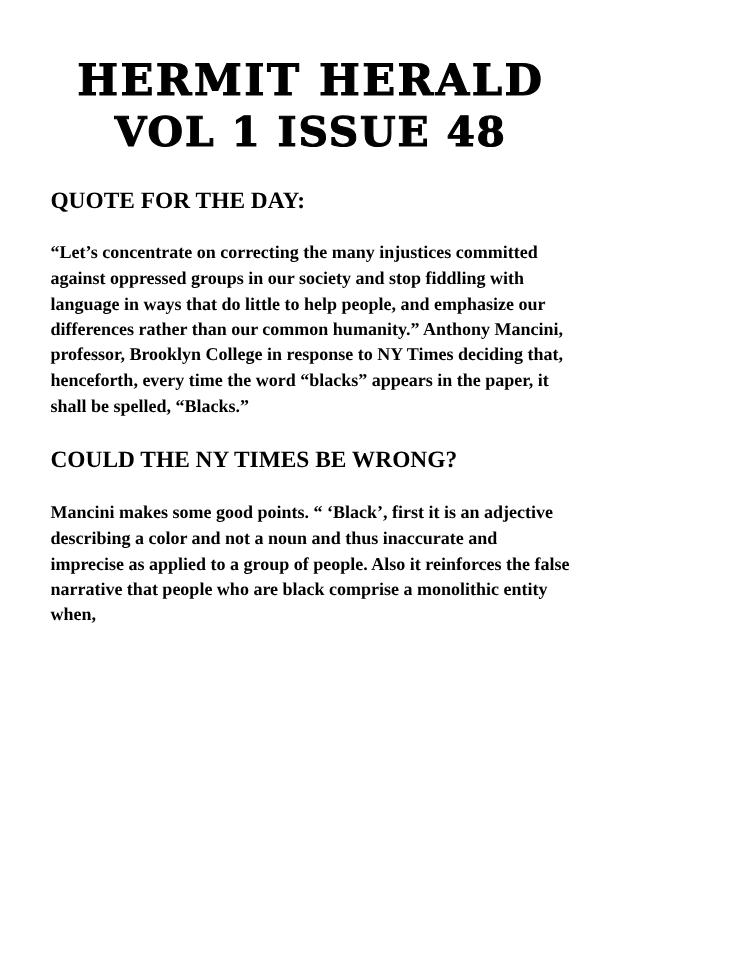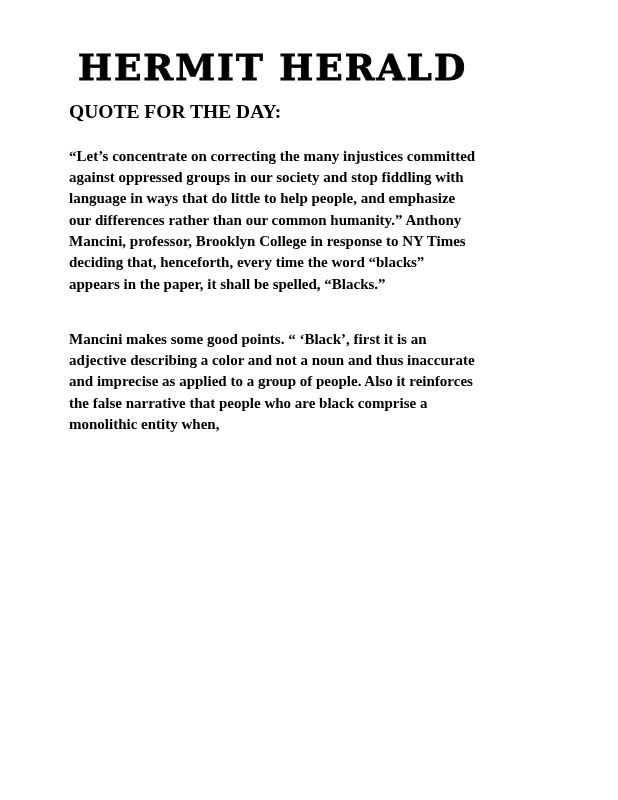--- a/index.html
+++ b/index.html
@@ -11,21 +11,21 @@
     width: 618px;
     height: 800px;
     font-family: "Liberation Serif", serif;
     color: #000000;
     overflow: hidden;
   }
   .page {
     width: 550px;
     height: 800px;
     box-sizing: border-box;
-    padding: 44px 74px 0 69px;
+    padding: 44px 74px 0 42px;
     background: #ffffff;
     position: relative;
   }
   .masthead {
     text-align: center;
   }
   .masthead-line {
     font-family: "DejaVu Serif", serif;
     font-weight: bold;
     font-size: 35px;
@@ -33,21 +33,21 @@
     line-height: 1.28;
     color: #000000;
     white-space: nowrap;
     -webkit-text-stroke: 0.9px #000;
   }
   .masthead-line.l1 { font-size: 36px; letter-spacing: 2px; }
   .masthead-line.l2 { font-size: 34px; letter-spacing: 1.5px; }
   .masthead-line.l3 { font-size: 34px; letter-spacing: 1px; }
 
   .body-area {
-    margin-top: 8px;
+    margin-top: 20px;
   }
   .heading {
     font-family: "Liberation Serif", serif;
     font-weight: bold;
     font-size: 19.5px;
     line-height: 1.42;
     margin: 0 0 6px 0;
   }
   .para {
     font-family: "Liberation Serif", serif;
@@ -60,28 +60,30 @@
   .spacer-sm { height: 14px; }
   .spacer-md { height: 20px; }
 </style>
 </head>
 <body>
 
 <div class="page">
 
   <div class="masthead">
     <div class="masthead-line l1">HERMIT HERALD</div>
+    <div class="masthead-line l2">VOL 1 ISSUE 48</div>
   </div>
 
   <div class="body-area">
 
     <div class="heading">QUOTE FOR THE DAY:</div>
     <div class="spacer-sm"></div>
     <p class="para">“Let’s concentrate on correcting the many injustices committed against oppressed groups in our society and stop fiddling with language in ways that do little to help people, and emphasize our differences rather than our common humanity.” Anthony Mancini, professor, Brooklyn College in response to NY Times deciding that, henceforth, every time the word “blacks” appears in the paper, it shall be spelled, “Blacks.”</p>
 
     <div class="spacer-md"></div>
 
+    <div class="heading">COULD THE NY TIMES BE WRONG?</div>
     <div class="spacer-sm"></div>
     <p class="para"> Mancini makes some good points. “ ‘Black’, first it is an adjective describing a color and not a noun and thus inaccurate and imprecise as applied to a group of people. Also it reinforces the false narrative that people who are black comprise a monolithic entity when,</p>
 
   </div>
 
 </div>
 
 </body></html>

